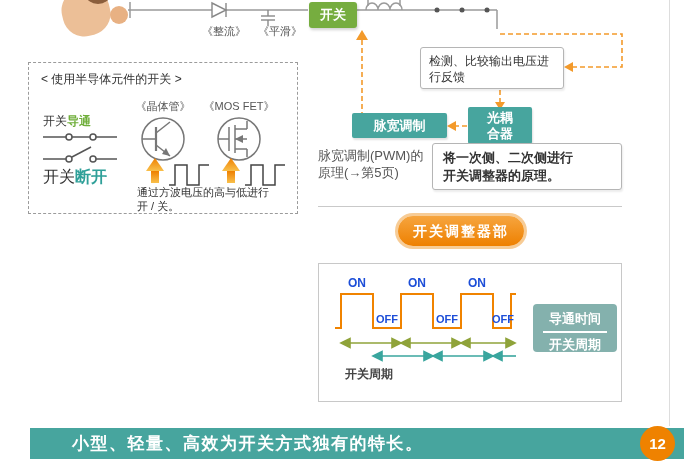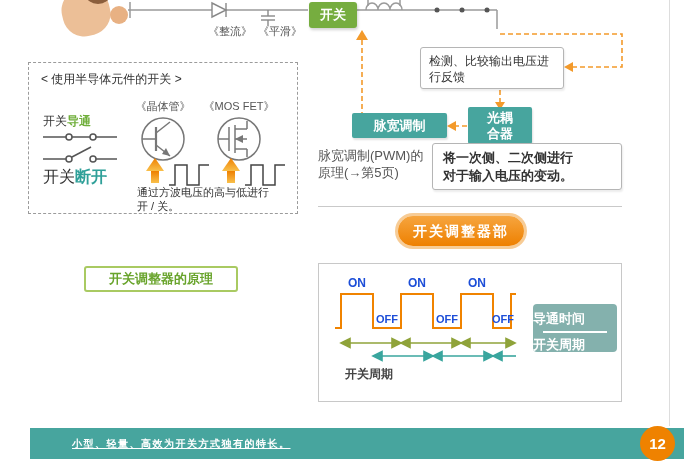--- a/index.html
+++ b/index.html
@@ -9,23 +9,23 @@
   .lbl{color:#555;font-size:11px;}
   .chip-teal{background:#47a59e;color:#fff;font-weight:bold;font-size:13px;text-align:center;border-radius:2px;box-shadow:1px 2px 2px rgba(0,0,0,.12);}
   .chip-green{background:#76ad3f;color:#fff;font-weight:bold;font-size:13px;text-align:center;border-radius:3px;box-shadow:1px 2px 3px rgba(0,0,0,.18);}
   .white-box{background:#fff;border:1px solid #b5b5b5;border-radius:3px;color:#333;box-shadow:1px 2px 2px rgba(0,0,0,.08);}
   .dashed-box{border:1px dashed #9b9b9b;background:#fff;}
   .green-word{color:#6fae3a;font-weight:bold;}
   .teal-word{color:#2fa099;font-weight:bold;}
   .pill{background:linear-gradient(#f6a53f,#ee8000);border-radius:16px;color:#fff;font-weight:bold;
         font-size:14px;letter-spacing:2px;text-align:center;box-shadow:0 0 0 3px #f7cc96;}
   .footer-bar{background:#47a59e;}
-  .footer-text{color:#fff;font-weight:bold;font-size:10px;letter-spacing:1.5px;text-decoration:underline;}
+  .footer-text{color:#fff;font-weight:bold;font-size:17px;letter-spacing:1.5px;}
   .page-num{background:#ef8200;border-radius:50%;color:#fff;font-weight:bold;font-size:15px;text-align:center;}
-  .fraction{background:#84b1ad;border-radius:4px;color:#fff;font-weight:bold;font-size:13px;}
+  .fraction{background:#84b1ad;border-radius:4px;color:#fff;text-align:center;font-weight:bold;font-size:13px;}
   .fraction .bar{width:64px;height:2px;background:#fff;margin:3px auto;}
   .para{font-size:12px;line-height:17px;color:#333;text-align:justify;}
   .note{font-size:13px;line-height:17px;color:#555;}
   .principle-title{border:2px solid #a9ca62;border-radius:3px;color:#69a42c;font-weight:bold;font-size:13px;text-align:center;background:#fff;}
   .onoff{color:#1d4ed8;font-weight:bold;text-align:center;}
 </style>
 </head>
 <body>
 
 <div class="page">
@@ -63,21 +63,21 @@
       <line x1="368" y1="0" x2="368" y2="6"></line>
       <line x1="400" y1="0" x2="400" y2="6"></line>
     </g>
     <g fill="#555">
       <circle cx="437" cy="10" r="2.5"></circle>
       <circle cx="462" cy="10" r="2.5"></circle>
       <circle cx="487" cy="10" r="2.5"></circle>
     </g>
   </svg>
 
-  <div class="abs lbl" style="left:196px;top:24px;width:56px;text-align:right;font-family:Liberation Mono, monospace;">《整流》</div>
+  <div class="abs lbl" style="left:196px;top:24px;width:56px;text-align:center;font-family:Liberation Mono, monospace;">《整流》</div>
   <div class="abs lbl" style="left:252px;top:24px;width:56px;text-align:center;">《平滑》</div>
 
   <div class="abs chip-green" style="left:309px;top:2px;width:48px;height:26px;line-height:26px;">开关</div>
 
   <svg class="abs" style="left:0;top:0;" width="684" height="240" viewBox="0 0 684 240">
     <g stroke="#f39a2b" stroke-width="1.6" fill="none" stroke-dasharray="5,3">
       <line x1="362" y1="40" x2="362" y2="113"></line>
       <line x1="454" y1="126" x2="468" y2="126"></line>
       <line x1="500" y1="90" x2="500" y2="103"></line>
       <polyline points="500,34 622,34 622,67 568,67"></polyline>
@@ -101,21 +101,21 @@
     <div>合器</div>
   </div>
 
   <div class="abs note" style="left:318px;top:147px;width:132px;">
     <div>脉宽调制(PWM)的</div>
     <div>原理(→第5页)</div>
   </div>
 
   <div class="abs white-box" style="left:432px;top:143px;width:190px;height:47px;font-size:13px;font-weight:bold;line-height:18px;padding:5px 0 0 10px;box-sizing:border-box;">
     <div>将一次侧、二次侧进行</div>
-    <div>对于输入电压的变动。</div>
+    <div>开关调整器的原理。</div>
   </div>
 
   <div class="abs" style="left:318px;top:206px;width:304px;height:1px;background:#c9c9c9;"></div>
   <div class="abs pill" style="left:398px;top:216px;width:126px;height:30px;line-height:30px;border-radius:15px;">开关调整器部</div>
 
   <div class="abs dashed-box" style="left:28px;top:62px;width:268px;height:150px;">
     <div class="abs" style="left:12px;top:8px;font-size:12px;color:#333;">&lt; 使用半导体元件的开关 &gt;</div>
 
     <div class="abs" style="left:14px;top:50px;font-size:12px;color:#333;">
       <span>开关</span><span class="green-word">导通</span>
@@ -183,21 +183,20 @@
         <path d="M216,122 L222,122 L222,102 L234,102 L234,122 L246,122 L246,102 L256,102"></path>
       </g>
     </svg>
 
     <div class="abs" style="left:108px;top:122px;width:168px;text-align:left;font-size:11px;line-height:14px;color:#333;">
       <div>通过方波电压的高与低进行</div>
       <div>开 / 关。</div>
     </div>
   </div>
 
-  <div class="abs principle-title" style="left:84px;top:266px;width:150px;height:22px;line-height:22px;">开关调整器的原理</div>
 
   <div class="abs" style="left:318px;top:263px;width:304px;height:139px;border:1px solid #c8c8c8;background:#fff;box-sizing:border-box;">
     <svg class="abs" style="left:0;top:0;" width="302" height="137" viewBox="0 0 302 137">
       <path d="M16,64 H22 V30 H54 V64 H82 V30 H114 V64 H142 V30 H174 V64 H192 V30 H197" stroke="#f08300" stroke-width="2" fill="none"></path>
 
       <g stroke="#8fa33a" stroke-width="1.6" fill="#8fa33a">
         <line x1="29" y1="79" x2="75" y2="79"></line>
         <polygon points="22,79 31,74.5 31,83.5"></polygon>
           <polygon points="82,79 73,74.5 73,83.5"></polygon>
         <line x1="89" y1="79" x2="135" y2="79"></line>

